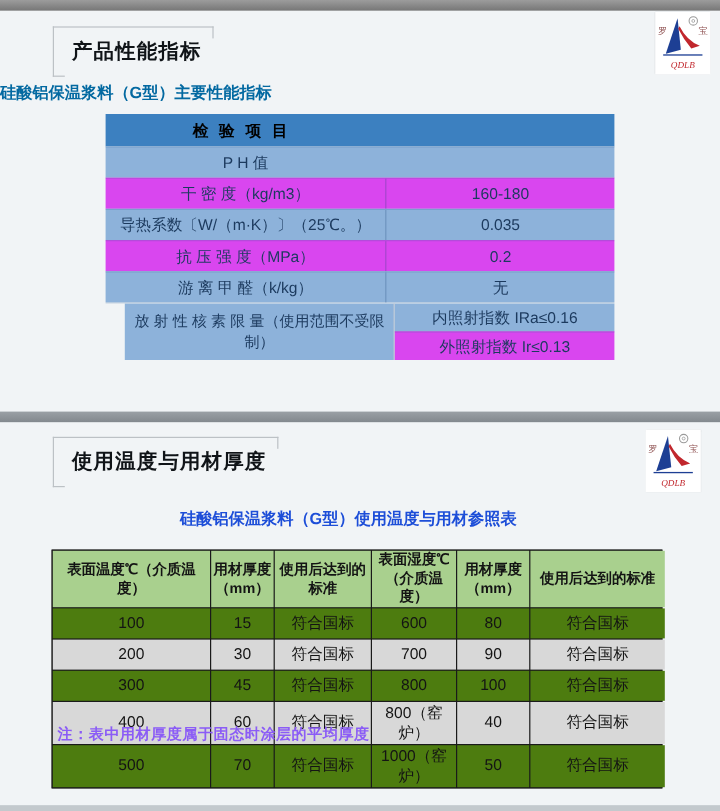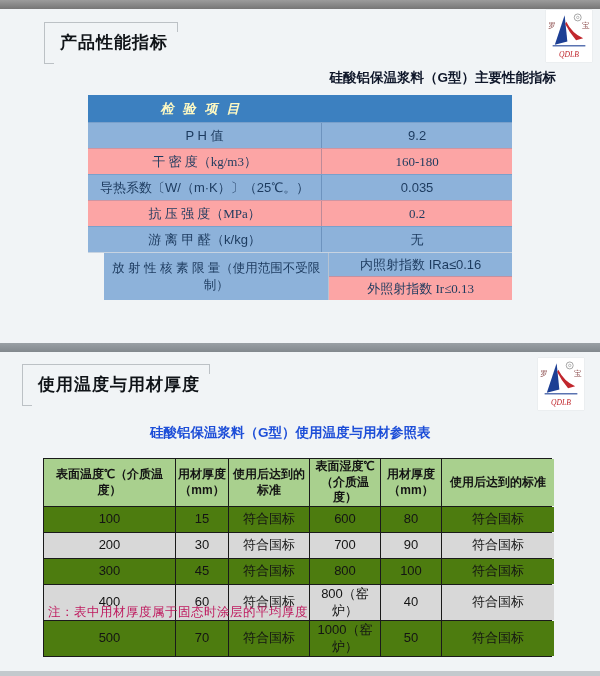--- a/index.html
+++ b/index.html
@@ -27,57 +27,57 @@
     border-top:1.5px solid #bcc1c5; border-right:1.5px solid #bcc1c5; }
   .sec-header::after { content:""; position:absolute; left:0; top:0; bottom:0; width:9px;
     border-left:1.5px solid #bcc1c5; border-bottom:1.5px solid #bcc1c5; }
 
   .logo { position:absolute; width:46px; background:#ffffff; padding:2px 1px;
     box-shadow:0 0 1px rgba(0,0,0,.15); }
   .logo svg { display:block; }
   .logo1 { left:546px; top:10px; }
   .logo2 { left:538px; top:358px; }
 
-  .table-title1 { position:absolute; left:0; top:60px; width:556px; text-align:right;
-    font-size:13.5px; font-weight:bold; color:#0f172a; }
+  .table-title1 { position:absolute; left:0; top:60px; width:556px; text-align:left;
+    font-size:13.5px; font-weight:bold; color:#0369a1; }
   .table-title2 { position:absolute; left:150px; top:424px; width:296px; text-align:left;
     font-size:13.5px; font-weight:bold; color:#1d4ed8; line-height:1.35; }
 
   
   .t1 { position:absolute; left:88px; top:86px; width:424px; font-size:13px; color:#1c3a5e; }
   .t1-row { display:flex; width:100%; }
   .t1 .c1 { width:55%; display:flex; align-items:center; justify-content:center;
     text-align:center; padding:0 6px; }
   .t1 .c2 { width:45%; display:flex; align-items:center; justify-content:center;
     text-align:center; padding:0 6px; border-left:1px solid rgba(30,70,120,.28); }
-  .t1-head { height:27px; background:#3c80c0; font-weight:bold; color:#fef9c3;font-style:italic; }
+  .t1-head { height:27px; background:#3c80c0; font-weight:bold; color:#000000; }
   .t1-head .c1, .t1-head .c2 { letter-spacing:9px; }
   .t1-data { height:26px; border-top:1px solid rgba(50,95,150,.22); }
   .shade-a { background:#8db2da; }
-  .shade-b { background:#fca5a5;font-family:Liberation Serif, serif; }
+  .shade-b { background:#d946ef; }
   .t1-radio { height:48px; border-top:1px solid rgba(50,95,150,.22);padding-left:16px; }
   .t1-radio .c1 { font-size:12.5px; }
   .t1-radio .c2 { flex-direction:column; padding:0; align-items:stretch;text-align:center; }
   .radio-half { height:24px; display:flex; align-items:center; justify-content:center; }
   .radio-half + .radio-half { border-top:1px solid rgba(50,95,150,.28); }
 
   
   .t2 { position:absolute; left:43px; top:458px; width:509px;
     display:grid;
     grid-template-columns:131px 52px 80px 70px 60px 112px;
     grid-template-rows:47px 25px 25px 25px 35px 35px;
     gap:1px; background:#1a1a1a; border:1px solid #1a1a1a; }
   .t2 .grow { display:contents; }
   .gcell { display:flex; align-items:center; justify-content:center; text-align:center;
     background:#4d7c0f; font-size:13px; color:#141414; padding:1px 2px; line-height:1.25; }
   .ghead .gcell { background:#a9d08e; font-size:12px; font-weight:bold; line-height:1.3; }
   .grow-shaded .gcell { background:#d8d8d8; }
 
-  .t2-note { position:absolute; left:48px; top:604px; font-size:12.5px; font-weight:normal;
-    color:#be185d; letter-spacing:.5px; }
+  .t2-note { position:absolute; left:48px; top:604px; font-size:12.5px; font-weight:bold;
+    color:#8b5cf6; letter-spacing:.5px; }
 </style>
 </head>
 <body>
 
 <div class="top-bar"></div>
 
 <div class="panel panel1">
 
   <div class="sec-header" style="left:30px; top:13px;margin-left:14px;">产品性能指标</div>
 
@@ -95,21 +95,20 @@
   </div>
 
   <div class="table-title1">硅酸铝保温浆料（G型）主要性能指标</div>
 
   <div class="t1">
     <div class="t1-row t1-head">
       <div class="c1">检验项目</div>
     </div>
     <div class="t1-row t1-data shade-a">
       <div class="c1">P H  值</div>
-      <div class="c2">9.2</div>
     </div>
     <div class="t1-row t1-data shade-b">
       <div class="c1">干 密 度（kg/m3）</div>
       <div class="c2">160-180</div>
     </div>
     <div class="t1-row t1-data shade-a">
       <div class="c1">导热系数〔W/（m·K）〕（25℃。）</div>
       <div class="c2">0.035</div>
     </div>
     <div class="t1-row t1-data shade-b">
@@ -127,21 +126,21 @@
         <div class="radio-half shade-b">外照射指数 Ir≤0.13</div>
       </div>
     </div>
   </div>
 </div>
 
 <div class="divider-bar"></div>
 
 <div class="panel panel2">
 
-  <div class="sec-header" style="left:22px; top:12px;font-family:Liberation Mono, monospace;">使用温度与用材厚度</div>
+  <div class="sec-header" style="left:44px; top:12px;font-family:Liberation Mono, monospace;">使用温度与用材厚度</div>
 </div>
 
 <div class="logo logo2">
   <svg viewBox="0 0 40 44" width="44" height="48">
     <circle cx="28" cy="5" r="3.2" fill="none" stroke="#9a9a9a" stroke-width="0.8"></circle>
     <circle cx="28" cy="5" r="1.1" fill="none" stroke="#9a9a9a" stroke-width="0.6"></circle>
     <text x="1" y="15" font-size="7" fill="#8a4a4a">罗</text>
     <text x="32" y="15" font-size="7" fill="#8a4a4a">宝</text>
     <polygon points="16,3 18.5,27 7,30" fill="#1d3f94"></polygon>
     <path d="M17.5,9 Q23,20 33,24 L26.5,26 Q20.5,19 16.5,11 Z" fill="#c1272d"></path>

